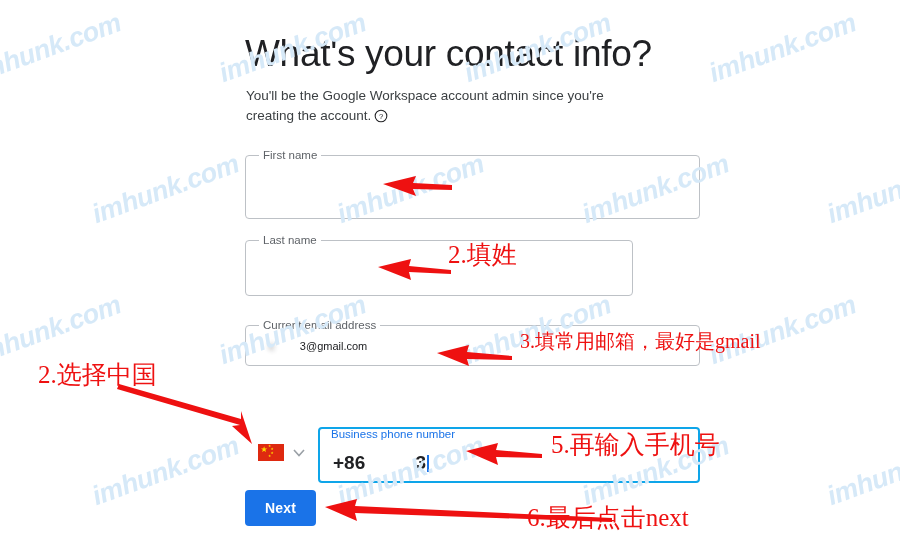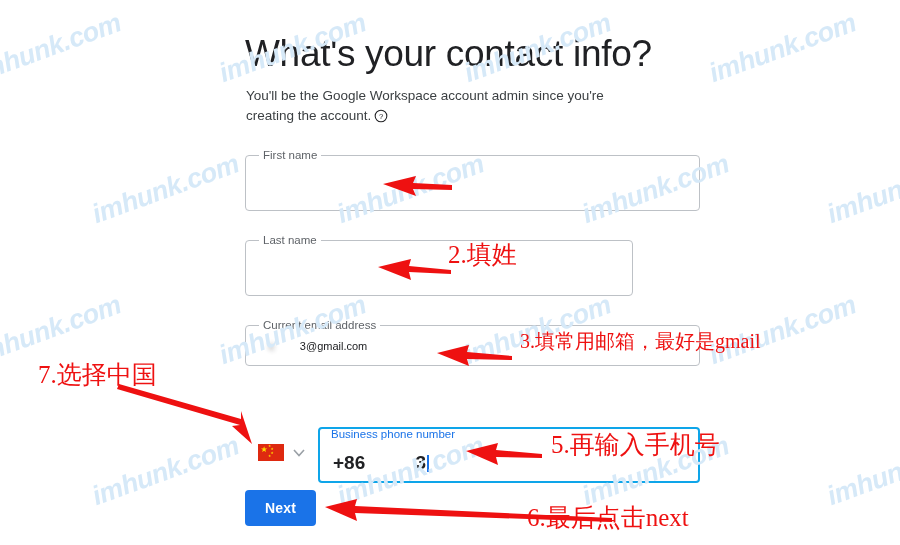--- a/index.html
+++ b/index.html
@@ -127,21 +127,21 @@
   }
   .caret {
     display: inline-block;
     width: 1.5px;
     height: 17px;
     background: #1a73e8;
     vertical-align: -3px;
     margin-left: 1px;
   }
 
-  #first-name-field  { left: 245px; top: 155px; width: 455px; height: 56px; }
+  #first-name-field  { left: 245px; top: 155px; width: 455px; height: 64px; }
   #last-name-field   { left: 245px; top: 240px; width: 388px; height: 56px; }
   #email-field       { left: 245px; top: 325px; width: 455px; height: 41px; }
   #phone-field       { left: 318px; top: 427px; width: 382px; height: 56px; }
 
   
   #country-selector {
     position: absolute;
     left: 258px;
     top: 443px;
     display: flex;
@@ -283,21 +283,21 @@
   </div>
 
   <button id="next-button">Next</button>
 
 </div>
 
 <div id="annotation-layer">
 
   <span class="anno-text" id="anno-2">2.填姓</span>
   <span class="anno-text" id="anno-3">3.填常用邮箱，最好是gmail</span>
-  <span class="anno-text" id="anno-4">7.选择中国</span>
+  <span class="anno-text" id="anno-4">2.选择中国</span>
   <span class="anno-text" id="anno-5">5.再输入手机号</span>
   <span class="anno-text" id="anno-6">6.最后点击next</span>
 
   <svg class="anno-arrow" style="left:0;top:0;width:900px;height:545px;" viewBox="0 0 900 545">
 
     <g>
       <polygon points="383,184 416,176 413,183 452,185 452,190 413,189 416,196" fill="#ee1111"></polygon>
     </g>
 
     <g>

